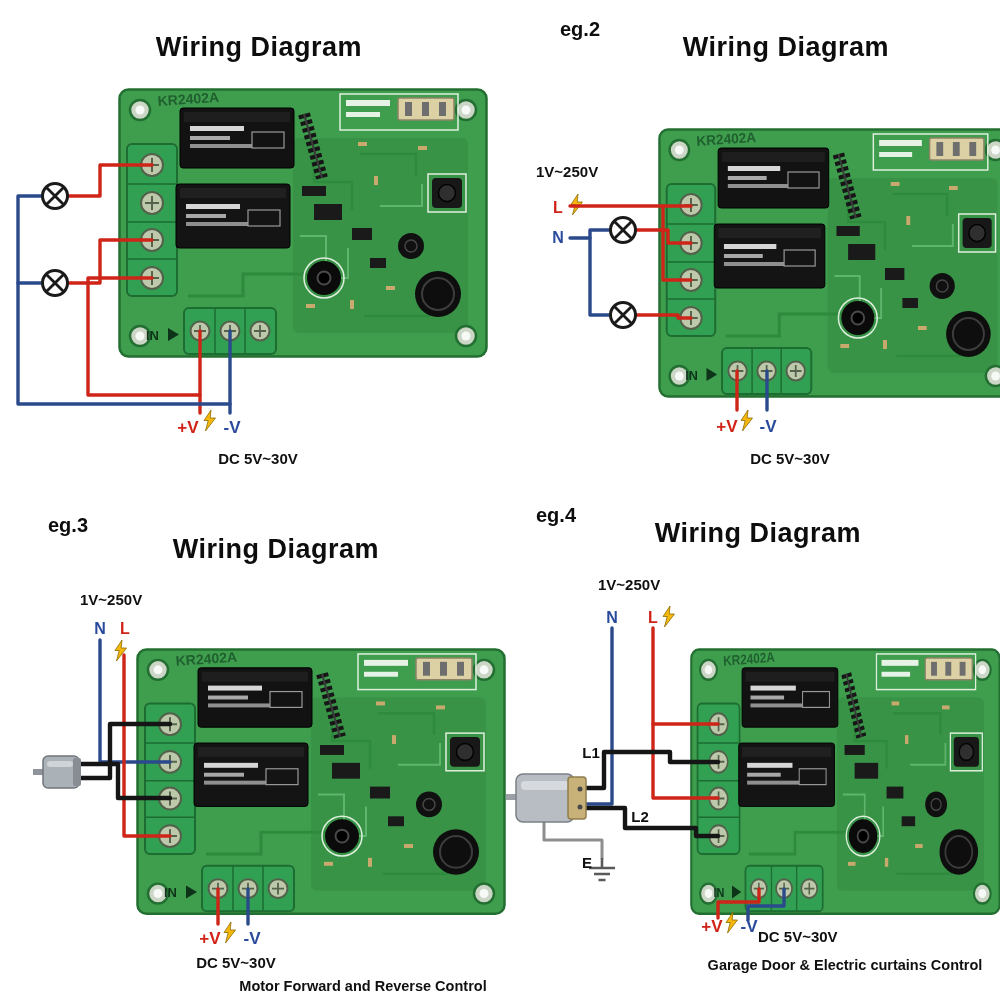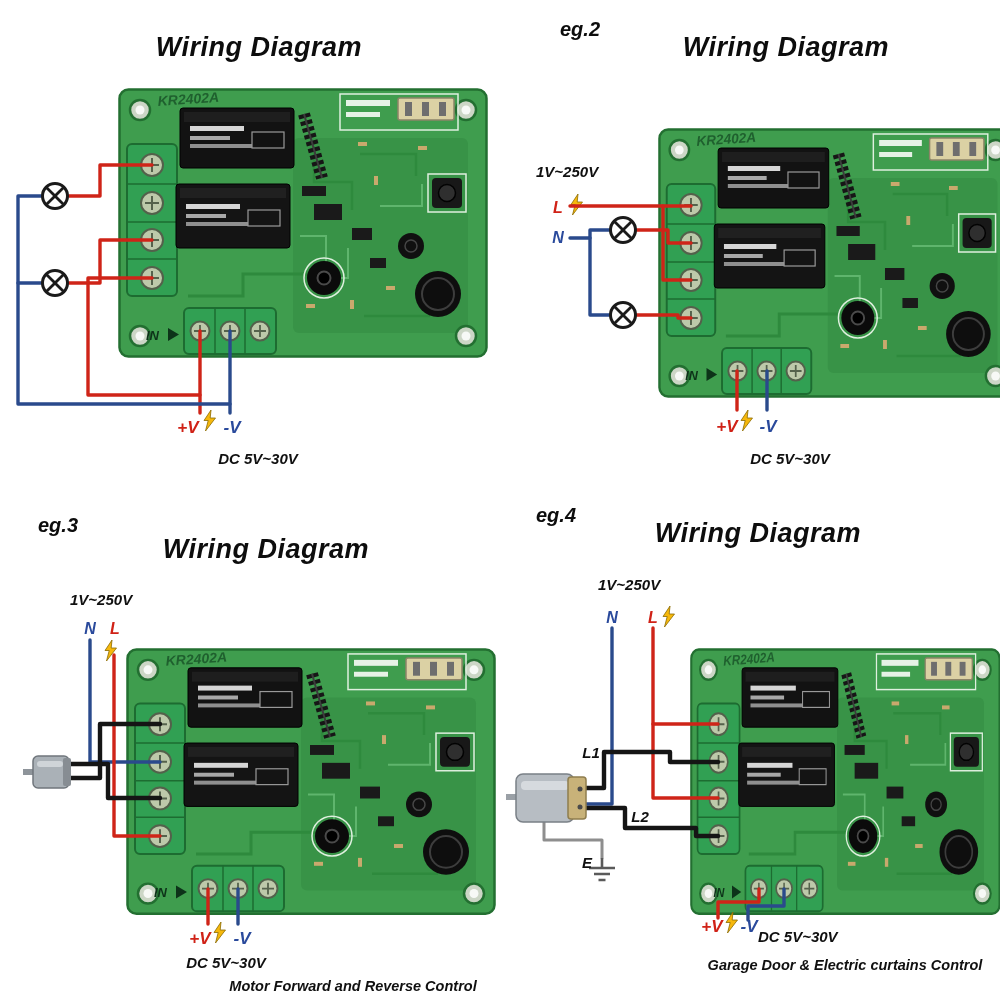--- a/index.html
+++ b/index.html
@@ -1,20 +1,20 @@
 <!DOCTYPE html>
 <html><head>
 <meta charset="utf-8">
 <style>
   html,body{margin:0;padding:0;background:#fff;}
-  .sheet{position:relative;width:1000px;height:1000px;background:#fff;overflow:hidden;font-family:"Liberation Sans",sans-serif;font-style:italic;}
+  .sheet{position:relative;width:1000px;height:1000px;background:#fff;overflow:hidden;font-family:"Liberation Sans",sans-serif;}
   .panel{position:absolute;width:500px;height:500px;}
   #p1{left:0;top:0}
   #p2{left:528px;top:0}
-  #p3{left:8px;top:500px}
+  #p3{left:18px;top:500px}
   #p4{left:500px;top:508px}
   svg{display:block}
   text{font-family:"Liberation Sans",sans-serif;}
   .t-title{font-size:27px;font-weight:bold;fill:#0d0d0d;letter-spacing:.5px;}
   .t-eg{font-size:20px;font-weight:bold;fill:#0d0d0d;}
   .t-ac{font-size:15px;font-weight:bold;fill:#101010;}
   .t-live{font-size:16px;font-weight:bold;fill:#d02217;}
   .t-neutral{font-size:16px;font-weight:bold;fill:#2a4a9c;}
   .t-plus{font-size:17px;font-weight:bold;fill:#d02217;}
   .t-minus{font-size:17px;font-weight:bold;fill:#2a4a9c;}

